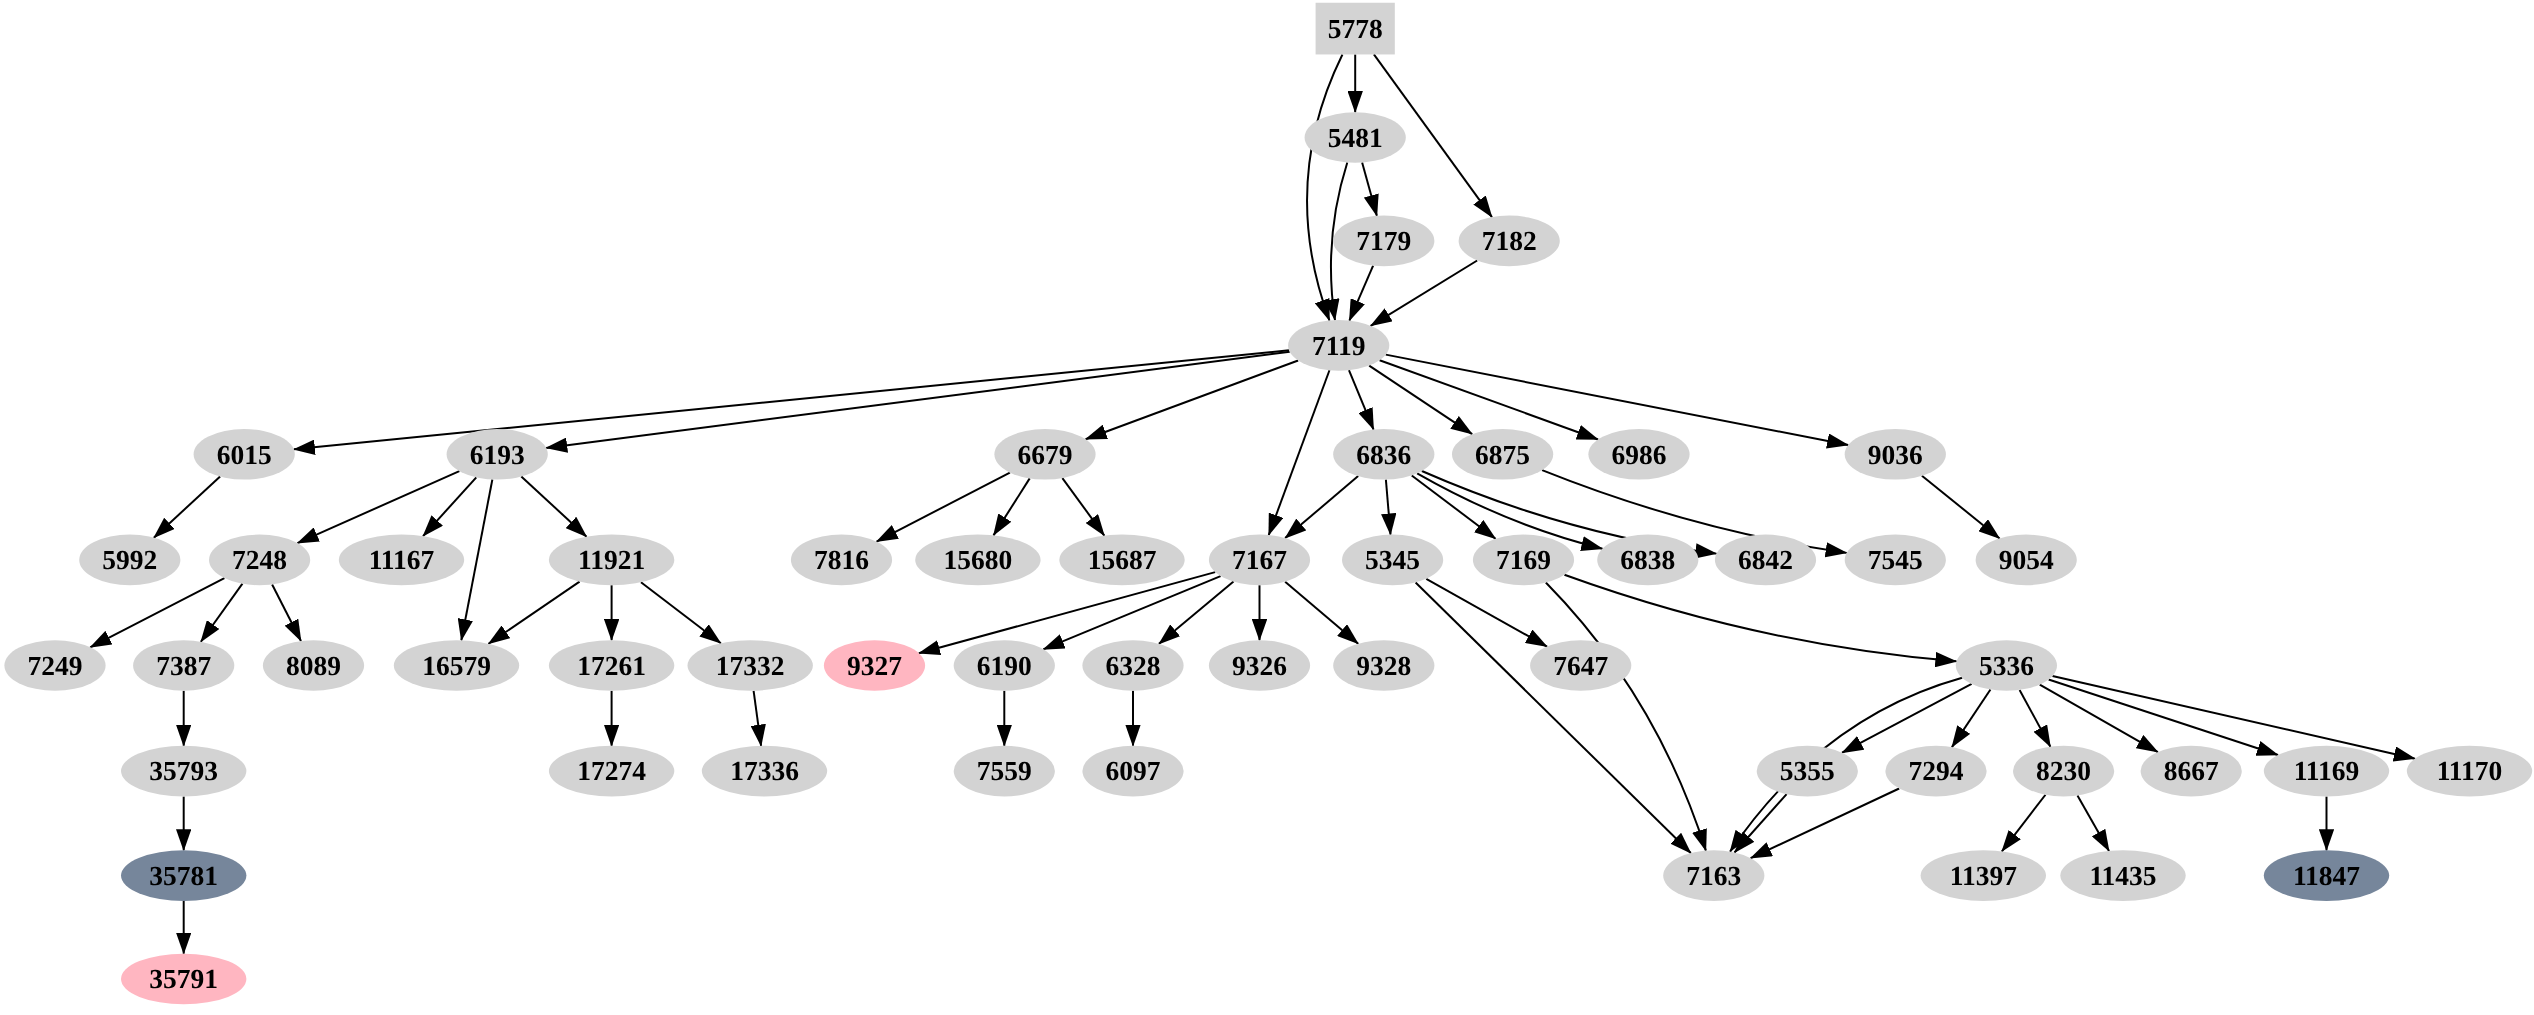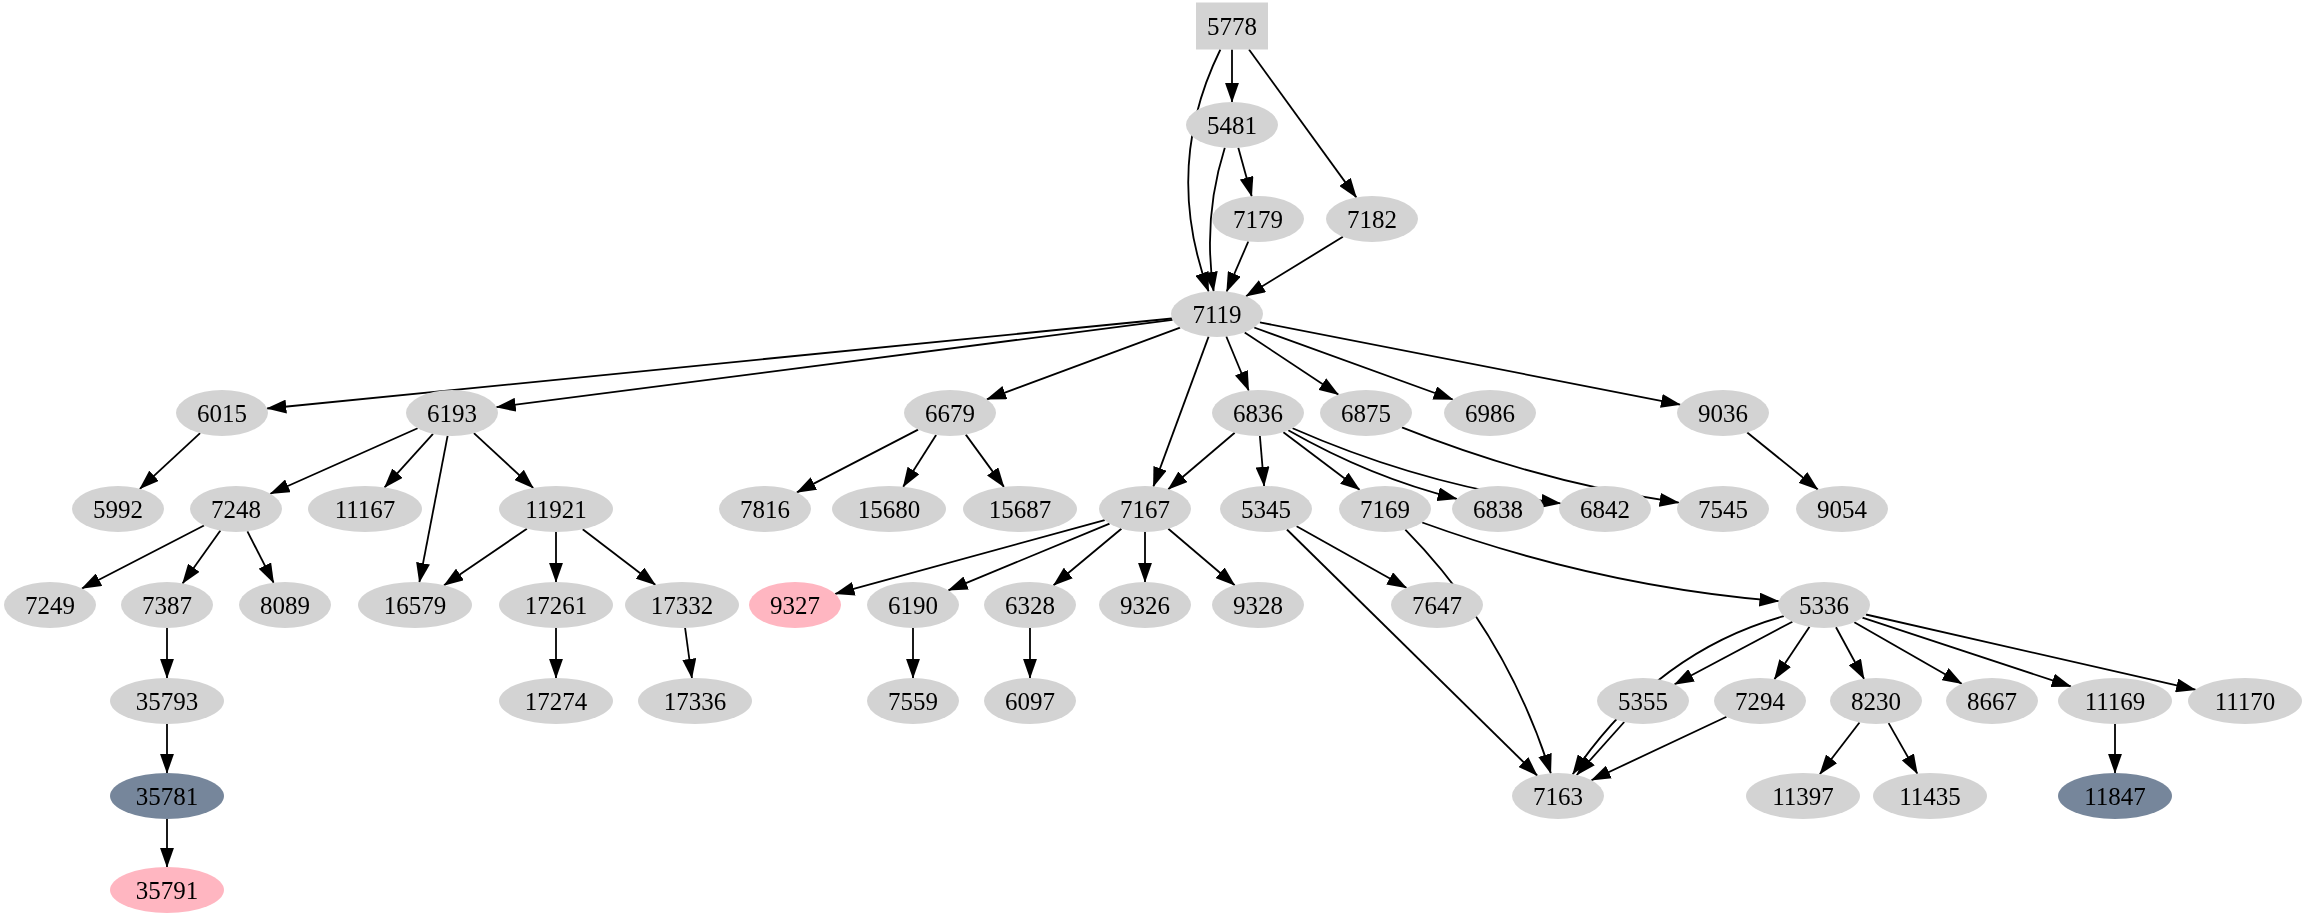--- a/index.html
+++ b/index.html
@@ -8,20 +8,21 @@
     background: #ffffff;
     width: 2304px;
     height: 923px;
     overflow: hidden;
     font-family: "Liberation Serif", "DejaVu Serif", serif;
   }
   #graph-root {
     width: 2304px;
     height: 785px;
     position: relative;
+    font-weight: bold;
   }
   svg { display: block; }
   .node-shape { stroke: none; }
   .node-label {
     fill: #000000;
     font-family: "Liberation Serif", "DejaVu Serif", serif;
     font-size: 25px;
     text-anchor: middle;
   }
   .edge-path {

